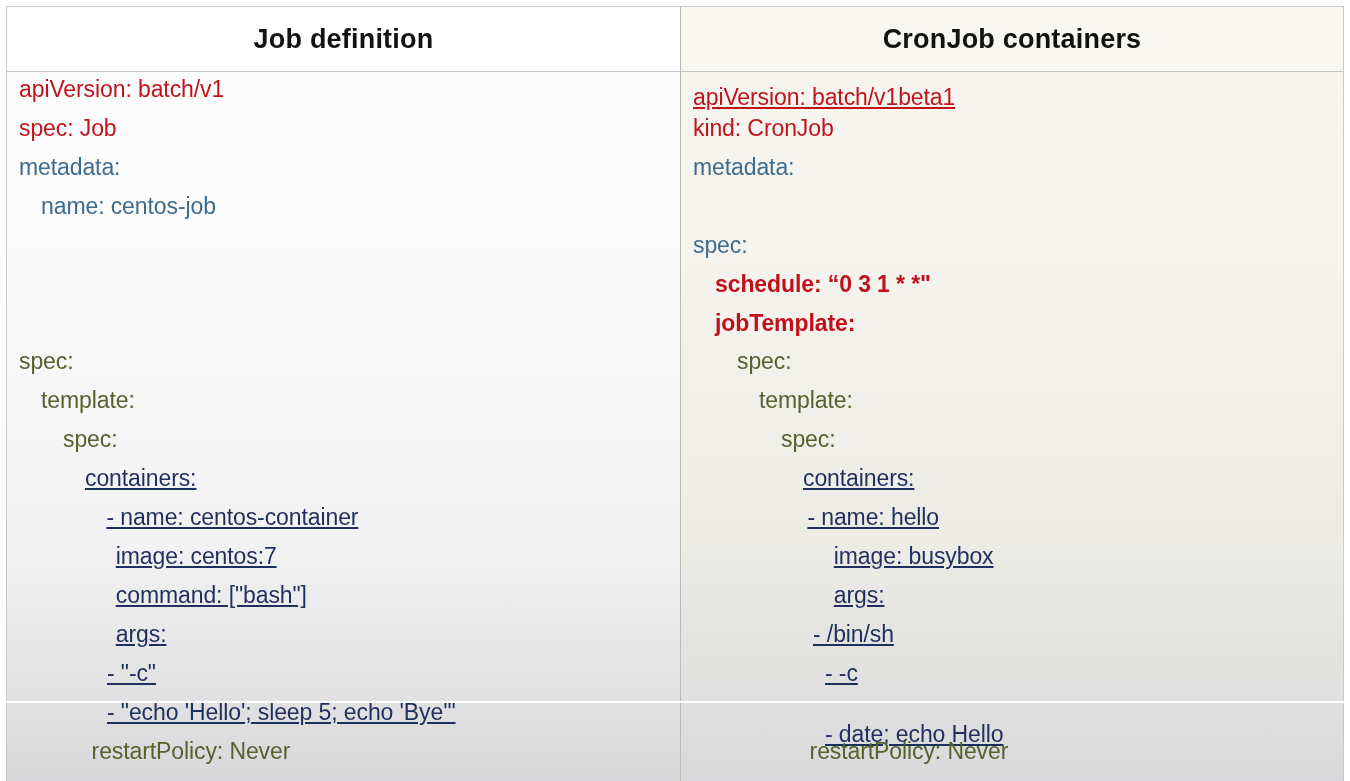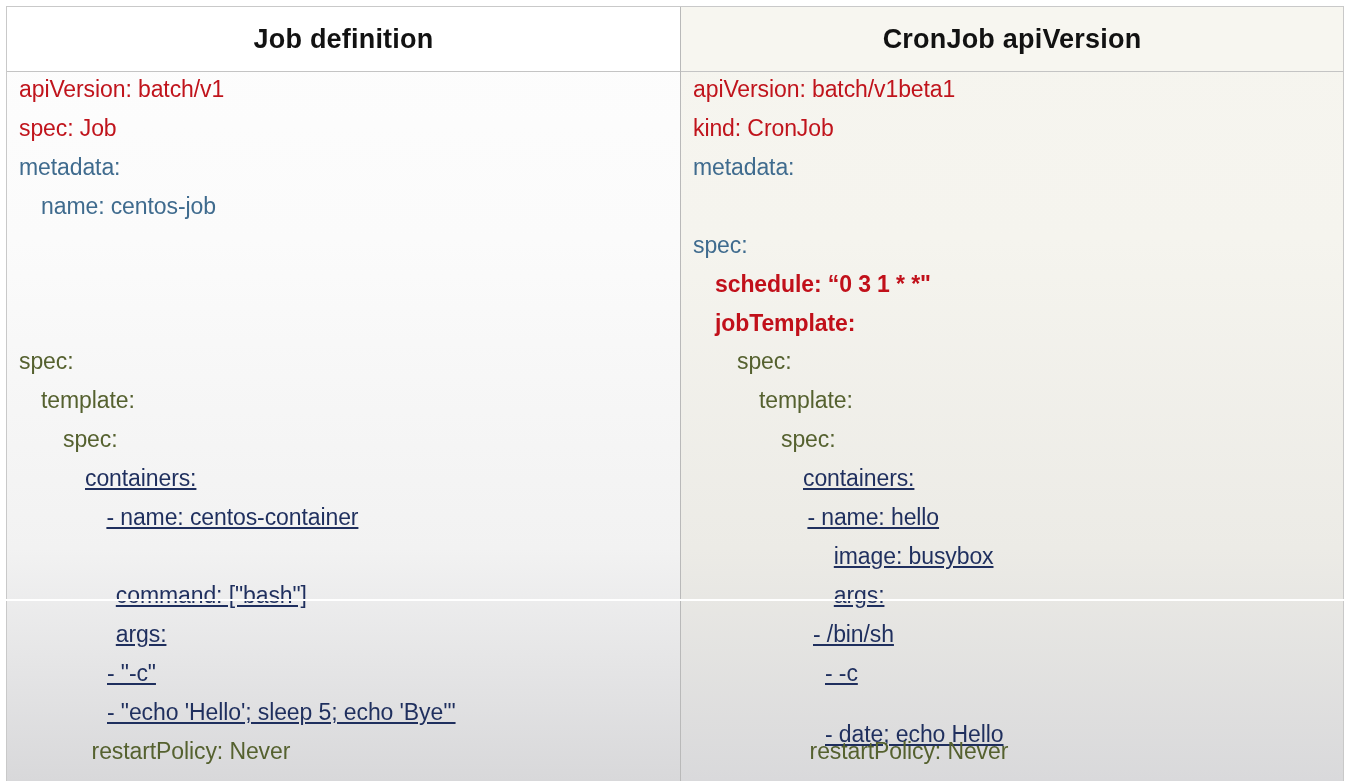--- a/index.html
+++ b/index.html
@@ -10,21 +10,21 @@
   body {
     width: 1350px;
     height: 781px;
     font-family: "Liberation Sans", sans-serif;
     overflow: hidden;
   }
 
   #board {
     position: relative;
     width: 1350px;
-    height: 601px;
+    height: 703px;
     box-sizing: border-box;
     background: #ffffff;
   }
 
   .table {
     position: absolute;
     left: 6px;
     top: 6px;
     width: 1338px;
     height: 775px;
@@ -127,34 +127,35 @@
       <div class="code" id="code-job">
           <div class="line c-red" style="left: 12px; top: 0px;">apiVersion: batch/v1</div>
           <div class="line c-red" style="left: 12px; top: 39px;">spec: Job</div>
           <div class="line c-steel" style="left: 12px; top: 78px;">metadata:</div>
           <div class="line c-steel" style="left: 34px; top: 117px;">name: centos-job</div>
           <div class="line c-olive" style="left: 12px; top: 272px;">spec:</div>
           <div class="line c-olive" style="left: 34px; top: 311px;">template:</div>
           <div class="line c-olive" style="left: 56px; top: 350px;">spec:</div>
           <div class="line c-navy" style="left: 78px; top: 389px;">containers:</div>
           <div class="line c-navy" style="left: 82.4px; top: 428px; margin-left: 17px;">- name: centos-container</div>
+          <div class="line c-navy" style="left: 108.8px; top: 467px;">image: centos:7</div>
           <div class="line c-navy" style="left: 108.8px; top: 506px;">command: ["bash"]</div>
           <div class="line c-navy" style="left: 108.8px; top: 545px;">args:</div>
           <div class="line c-navy" style="left: 100px; top: 584px;">- "-c"</div>
           <div class="line c-navy" style="left: 100px; top: 623px;">- "echo 'Hello'; sleep 5; echo 'Bye'"</div>
           <div class="line c-olive" style="left: 84.6px; top: 662px;">restartPolicy: Never</div>
         </div>
     </div>
 
     <div class="col col-right">
       <div class="col-header">
-        <span class="col-title">CronJob apiVersion</span>
+        <span class="col-title">CronJob containers</span>
       </div>
       <div class="code" id="code-cronjob">
-          <div class="line c-red" style="left: 12px; top: 0px;">apiVersion: batch/v1beta1</div>
+          <div class="line c-red" style="left: 12px; top: 8px; text-decoration: underline;">apiVersion: batch/v1beta1</div>
           <div class="line c-red" style="left: 12px; top: 39px;">kind: CronJob</div>
           <div class="line c-steel" style="left: 12px; top: 78px;">metadata:</div>
           <div class="line c-steel" style="left: 12px; top: 156px;">spec:</div>
           <div class="line c-redb" style="left: 34px; top: 195px;">schedule: “0 3 1 * *"</div>
           <div class="line c-redb" style="left: 34px; top: 234px;">jobTemplate:</div>
           <div class="line c-olive" style="left: 56px; top: 272px;">spec:</div>
           <div class="line c-olive" style="left: 78px; top: 311px;">template:</div>
           <div class="line c-olive" style="left: 100px; top: 350px;">spec:</div>
           <div class="line c-navy" style="left: 122px; top: 389px;">containers:</div>
           <div class="line c-navy" style="left: 126.4px; top: 428px;">- name: hello</div>

